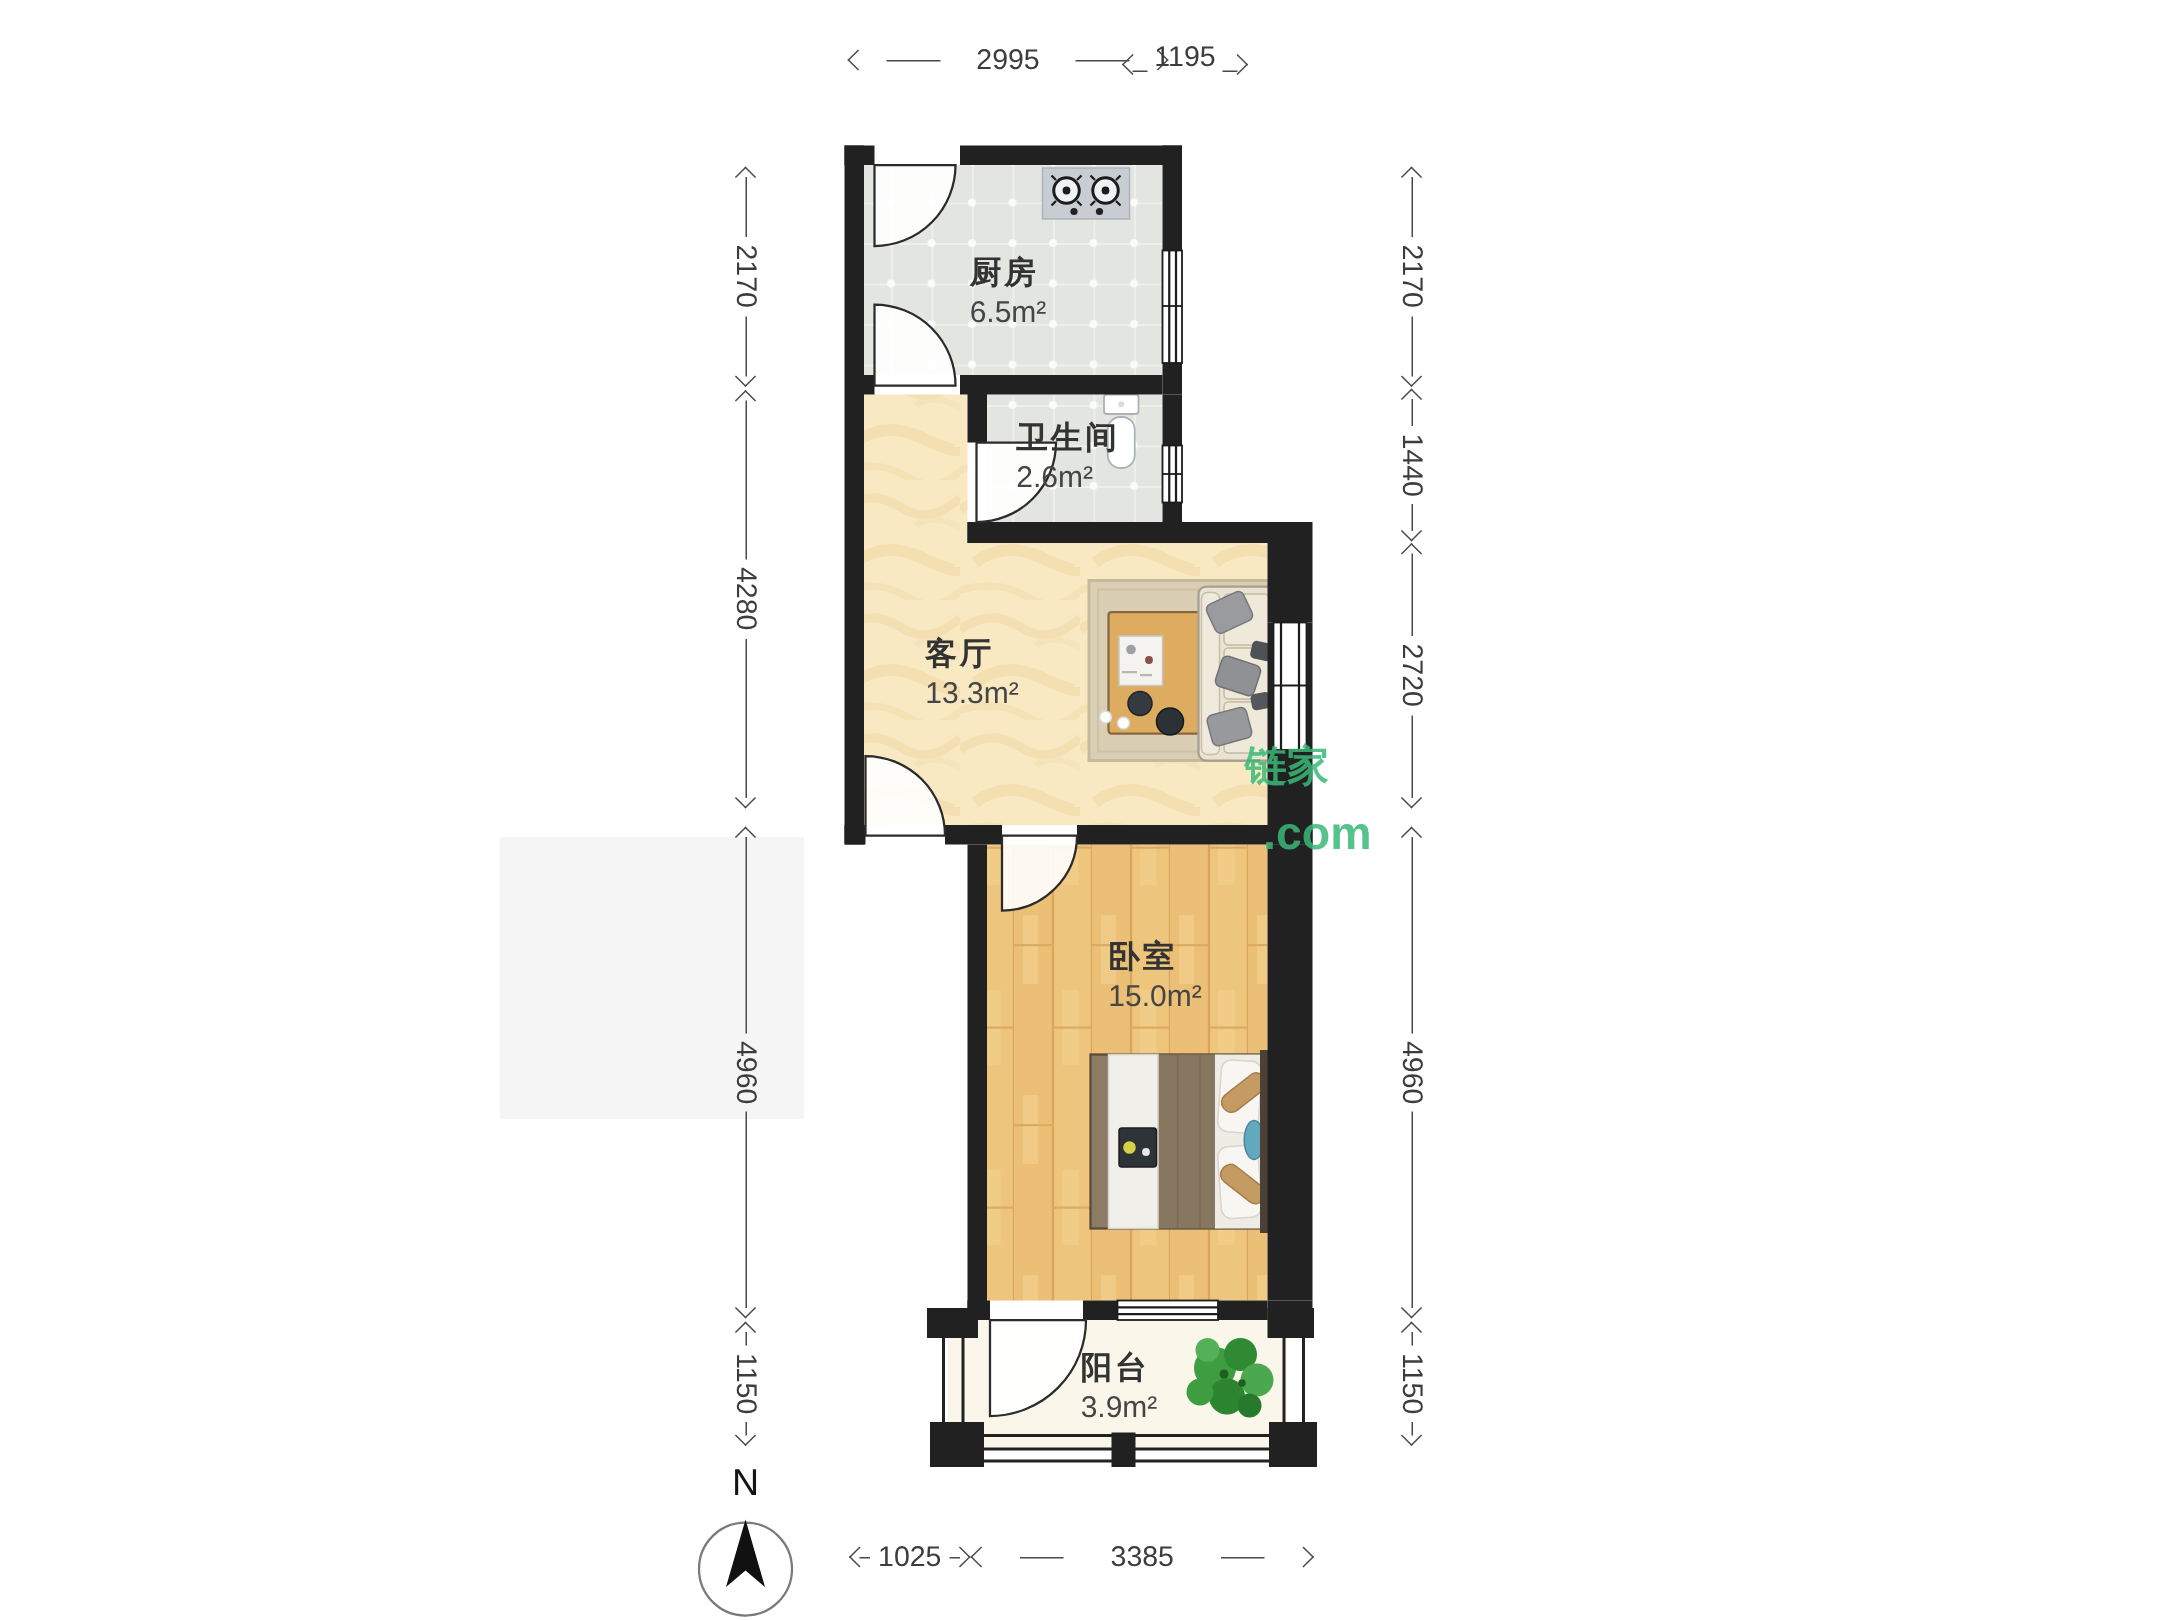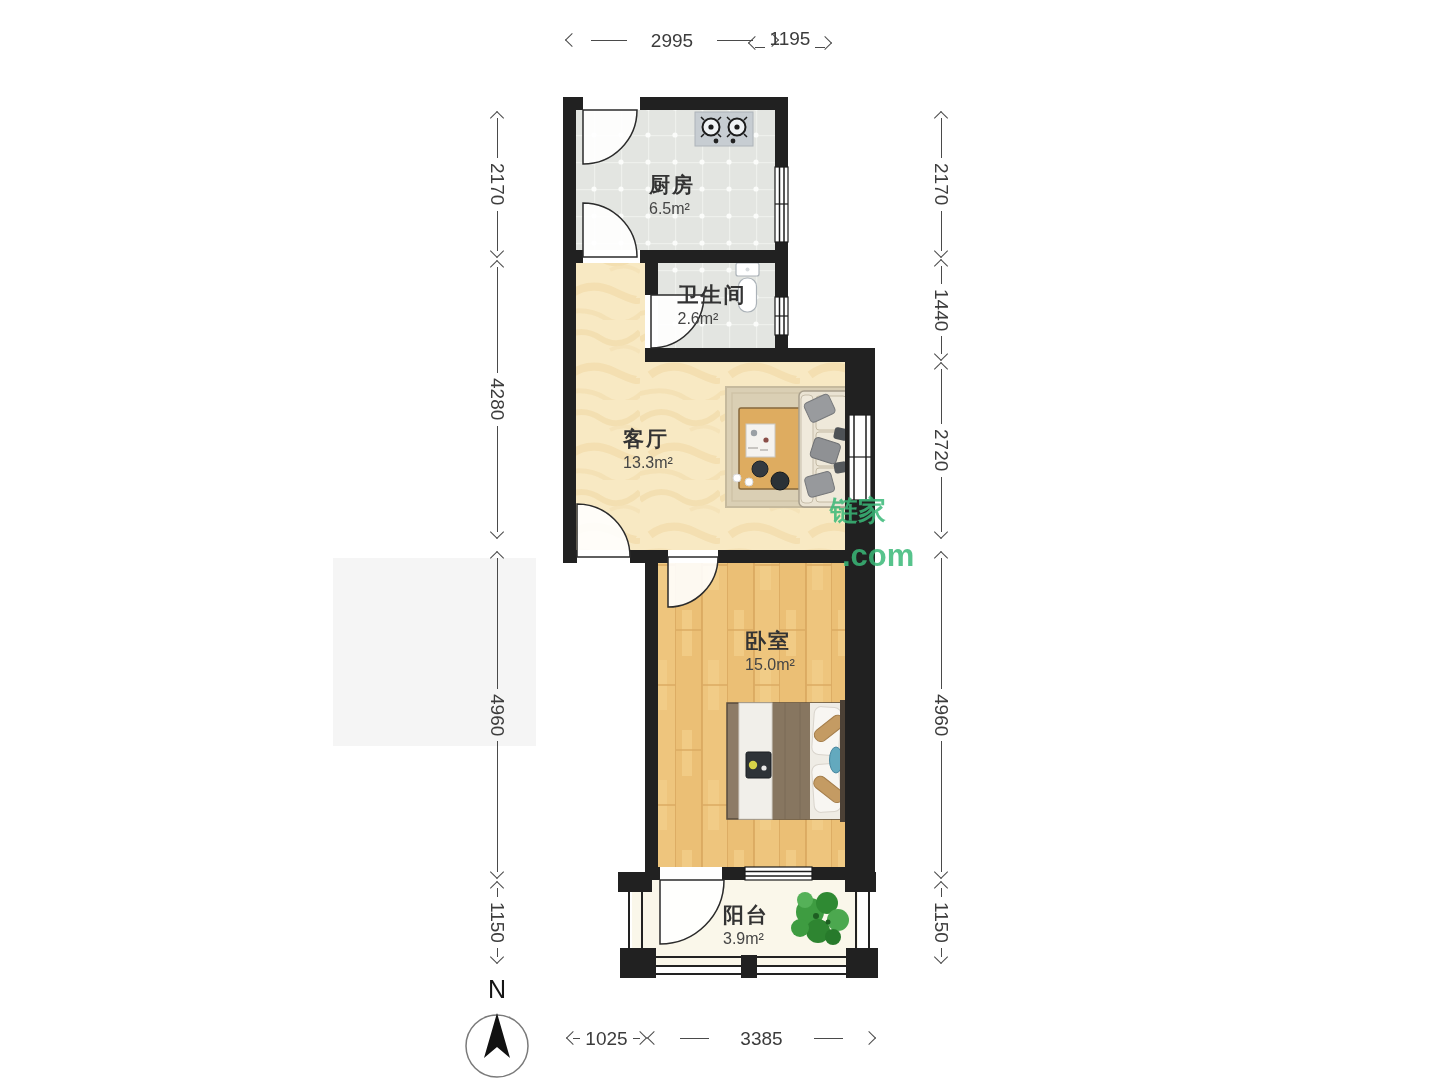--- a/index.html
+++ b/index.html
@@ -1,21 +1,21 @@
 <!DOCTYPE html>
 <html><head>
 <meta charset="utf-8">
 <style>
   html,body{margin:0;padding:0;background:#fff;}
   #canvas{position:relative;width:1440px;height:1080px;background:#ffffff;overflow:hidden;
           font-family:"Liberation Sans","DejaVu Sans",sans-serif;}
   #plan-svg{position:absolute;left:0;top:0;}
   .room-label{position:absolute;transform:translate(-50%,-50%);text-align:left;line-height:1.15;}
   .rname{font-weight:bold;font-size:21px;color:#333;letter-spacing:2px;white-space:nowrap;}
-  .rarea{font-size:16px;color:#454545;margin-top:3px;}
+  .rarea{font-size:20px;color:#454545;margin-top:3px;}
   
   .dim{position:absolute;display:flex;align-items:center;height:16px;}
   .dim .dline{flex:1;height:0;border-top:1.4px solid #4A4A4A;}
   .dlabel{font-size:19px;color:#3C3C3C;padding:0 5px;line-height:1;white-space:nowrap;}
   .chev{flex:none;width:9px;height:9px;display:block;}
   .cl{border-left:1.5px solid #4A4A4A;border-bottom:1.5px solid #4A4A4A;transform:rotate(45deg);margin-right:-5px;}
   .cr{border-right:1.5px solid #4A4A4A;border-top:1.5px solid #4A4A4A;transform:rotate(45deg);margin-left:-5px;}
   .dim.v{flex-direction:column;width:16px;align-items:center;height:auto;}
   .dim.v .dline{flex:1;width:0;height:auto;border-top:none;border-left:1.4px solid #4A4A4A;}
   .dim.v .dlabel{writing-mode:vertical-rl;padding:5px 0;}

